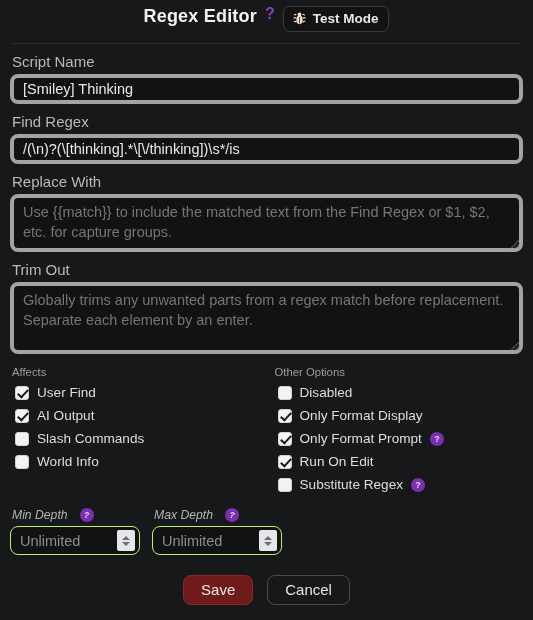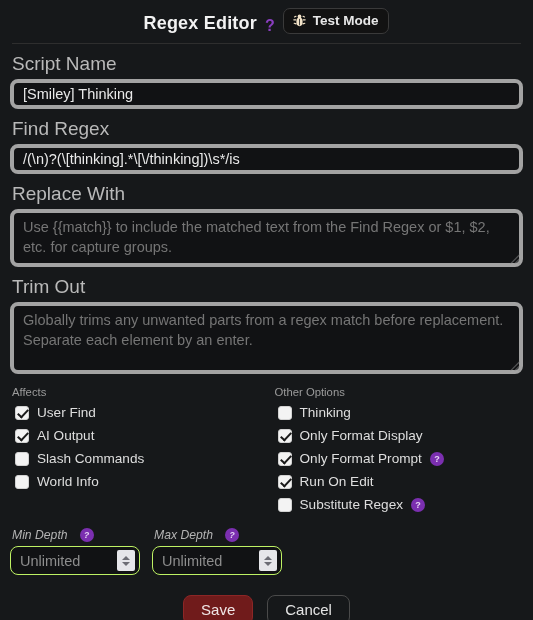--- a/index.html
+++ b/index.html
@@ -13,21 +13,21 @@
   .panel {
     width: 533px; height: 620px;
     background: #16181a;
     padding: 0 10px;
     position: relative;
   }
 
   
   .header-row {
     display: flex;
-    align-items: flex-end;
+    align-items: flex-start;
     justify-content: center;
     gap: 8px;
     height: 34px;
     padding-top: 6px;
   }
   .title {
     font-size: 18px;
     font-weight: bold;
     color: #f2f2f2;
     letter-spacing: .2px;
@@ -62,21 +62,21 @@
   }
   .divider {
     height: 1px;
     background: #2e2e2e;
     margin: 9px 2px 0 2px;
   }
 
   
   .field-label {
     color: #b9b9b9;
-    font-size: 19px;
+    font-size: 15px;
     padding: 9px 2px 4px 2px;
   }
   .text-input, .text-area {
     width: 100%;
     background: #111214;
     border: 4px solid #a3a3a3;
     border-radius: 8px;
     color: #e9e9e9;
     font-family: "Liberation Sans", sans-serif;
     font-size: 14.5px;
@@ -327,21 +327,21 @@
           <span class="check-label">World Info</span>
         </div>
       </div>
     </div>
 
     <div class="col col-right">
       <div class="group-label">Other Options</div>
       <div>
         <div class="check-row">
           <span class="cbox"></span>
-          <span class="check-label">Thinking</span>
+          <span class="check-label">Disabled</span>
         </div>
         <div class="check-row">
           <span class="cbox checked"></span>
           <span class="check-label">Only Format Display</span>
         </div>
         <div class="check-row">
           <span class="cbox checked"></span>
           <span class="check-label">Only Format Prompt</span>
           <span class="help-badge">?</span>
         </div>

